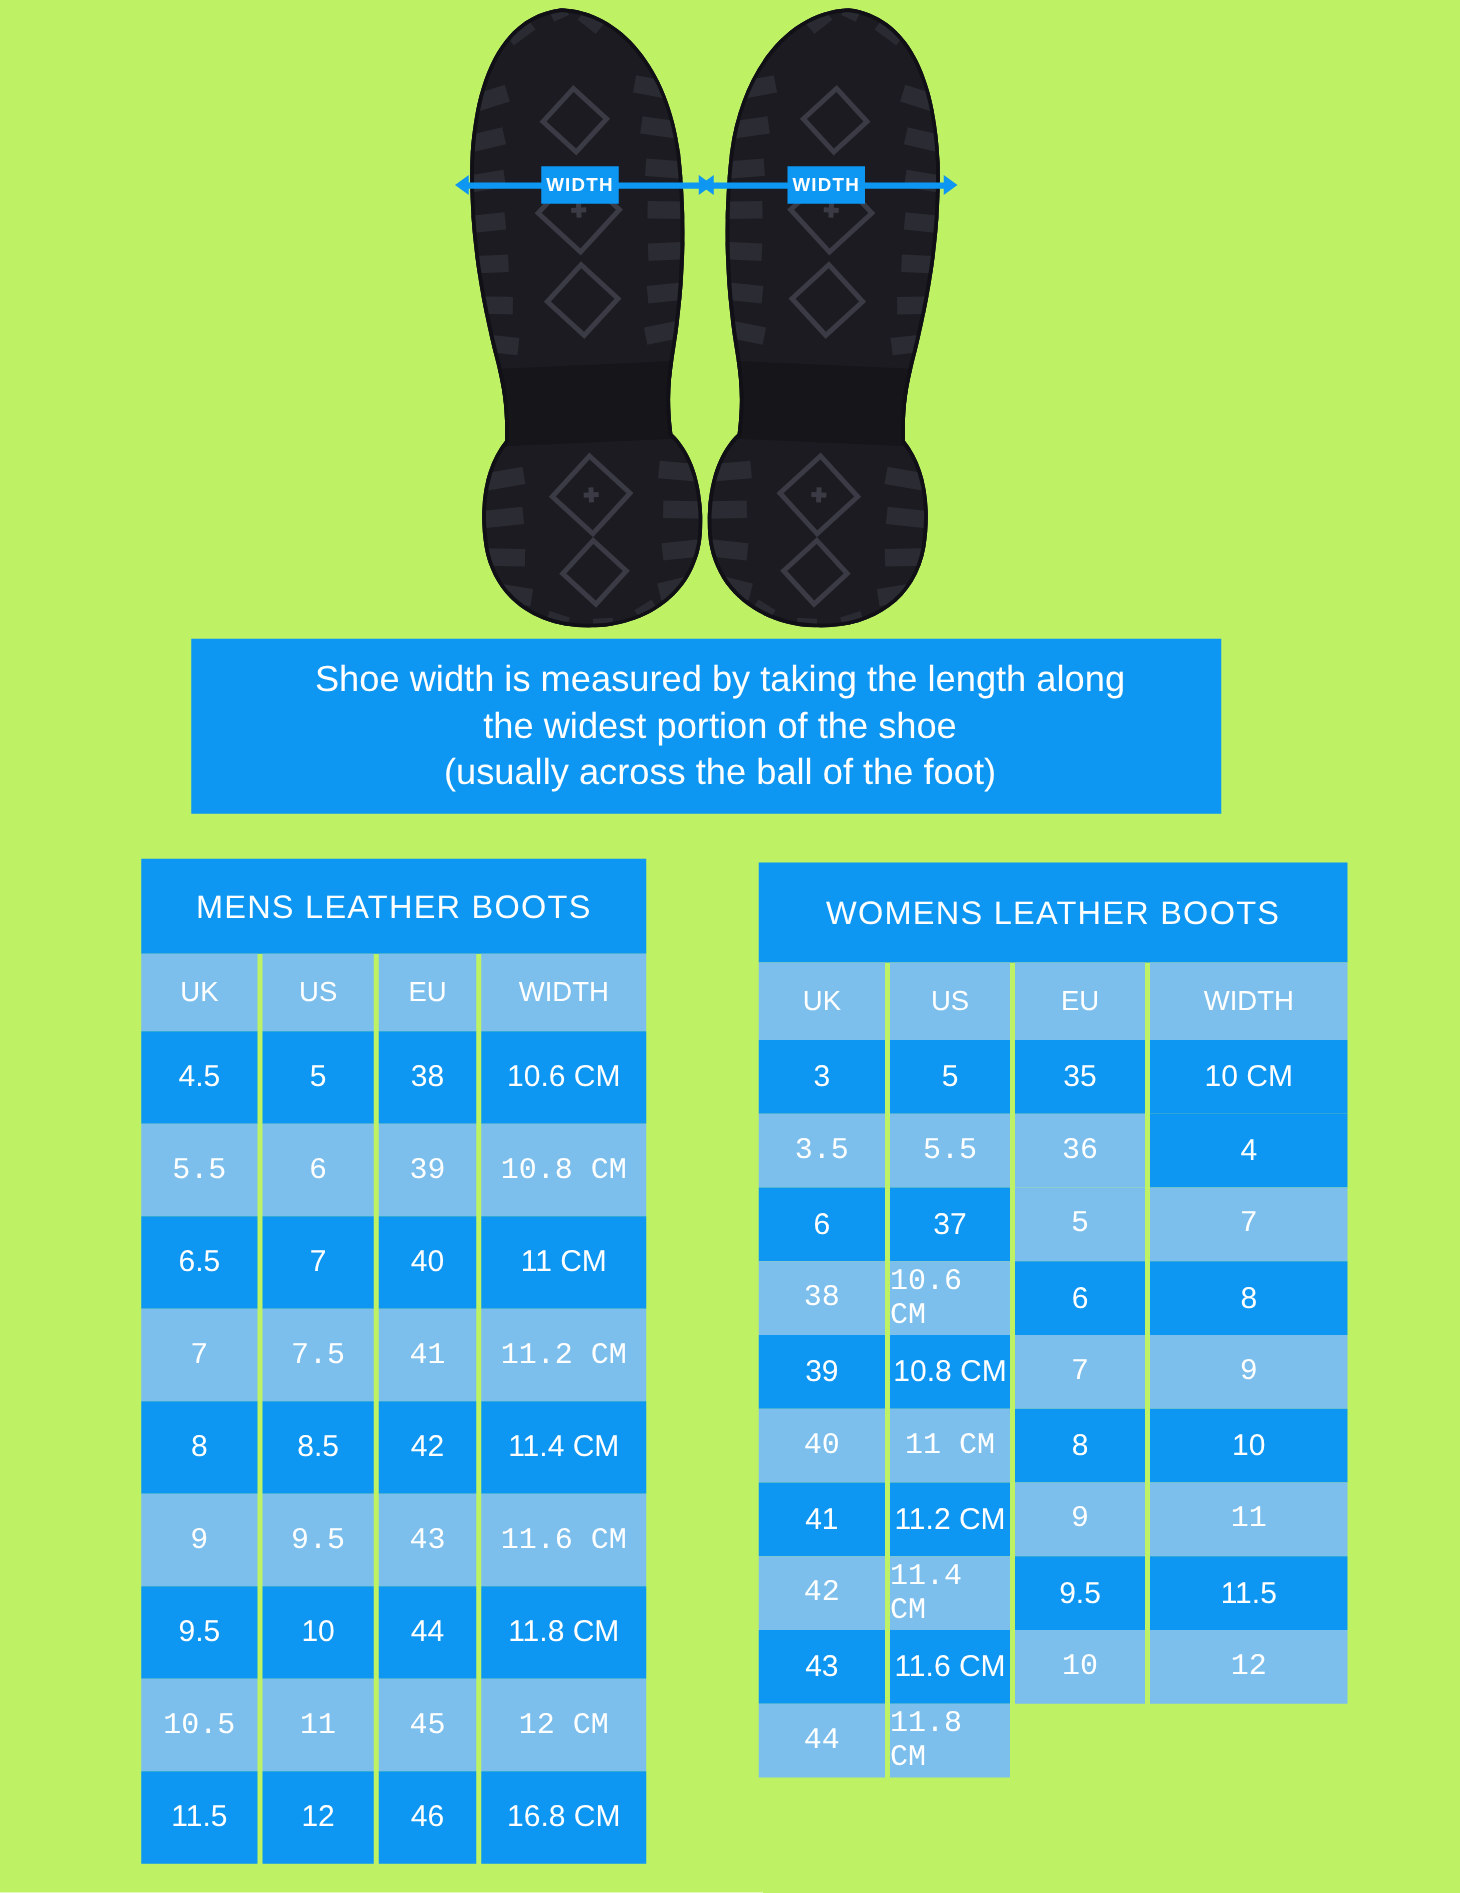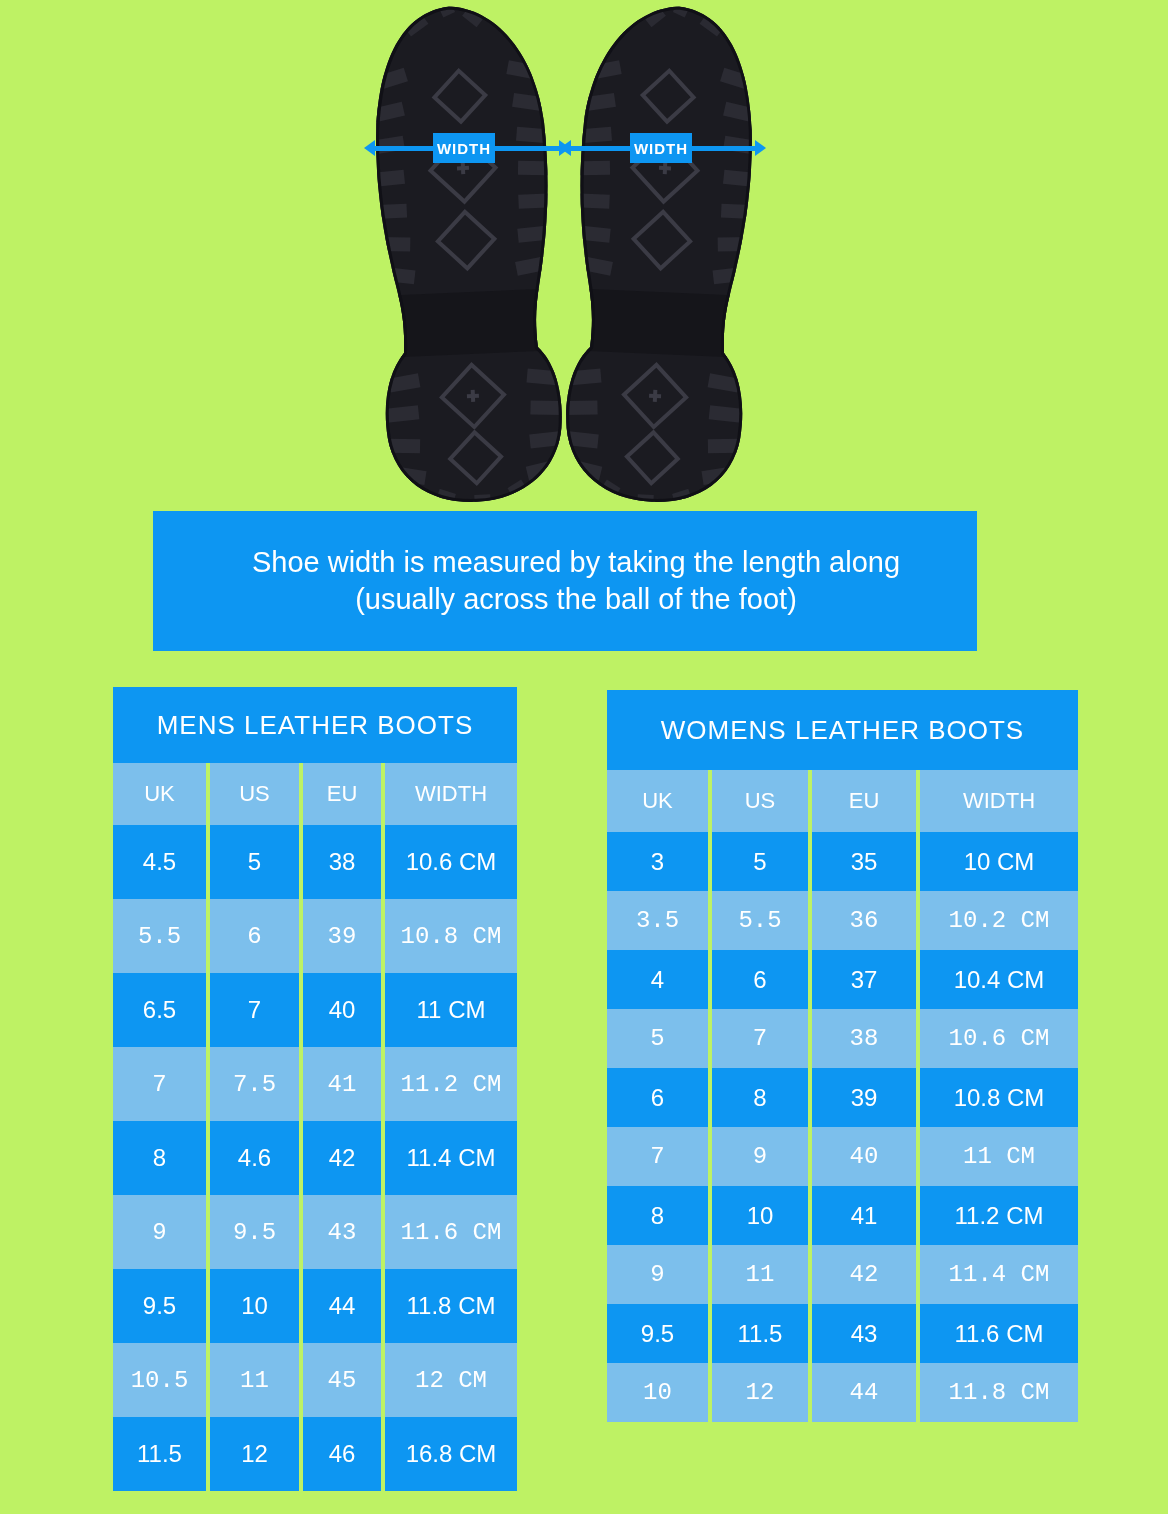--- a/index.html
+++ b/index.html
@@ -124,20 +124,21 @@
     <use href="#sole" transform="translate(432 0) scale(-1 1)"></use>
   </svg>
 
   <div class="width-arrow arrow-left"></div>
   <div class="width-arrow arrow-right"></div>
   <div class="width-tag tag-left">WIDTH</div>
   <div class="width-tag tag-right">WIDTH</div>
 
   <div class="info-box">
     <div>Shoe width is measured by taking the length along</div>
+    <div>the widest portion of the shoe</div>
     <div>(usually across the ball of the foot)</div>
   </div>
 
   <div class="size-table t-mens">
     <div class="table-title">MENS LEATHER BOOTS</div>
     <div class="table-grid">
         <div class="cell head">UK</div>
         <div class="cell head">US</div>
         <div class="cell head">EU</div>
         <div class="cell head">WIDTH</div>
@@ -151,21 +152,21 @@
         <div class="cell light">10.8 CM</div>
         <div class="cell dark">6.5</div>
         <div class="cell dark">7</div>
         <div class="cell dark">40</div>
         <div class="cell dark">11 CM</div>
         <div class="cell light">7</div>
         <div class="cell light">7.5</div>
         <div class="cell light">41</div>
         <div class="cell light">11.2 CM</div>
         <div class="cell dark">8</div>
-        <div class="cell dark">4.6</div>
+        <div class="cell dark">8.5</div>
         <div class="cell dark">42</div>
         <div class="cell dark">11.4 CM</div>
         <div class="cell light">9</div>
         <div class="cell light">9.5</div>
         <div class="cell light">43</div>
         <div class="cell light">11.6 CM</div>
         <div class="cell dark">9.5</div>
         <div class="cell dark">10</div>
         <div class="cell dark">44</div>
         <div class="cell dark">11.8 CM</div>
@@ -187,25 +188,23 @@
         <div class="cell head">US</div>
         <div class="cell head">EU</div>
         <div class="cell head">WIDTH</div>
         <div class="cell dark">3</div>
         <div class="cell dark">5</div>
         <div class="cell dark">35</div>
         <div class="cell dark">10 CM</div>
         <div class="cell light">3.5</div>
         <div class="cell light">5.5</div>
         <div class="cell light">36</div>
-        <div class="cell light">10.2 CM</div>
         <div class="cell dark">4</div>
         <div class="cell dark">6</div>
         <div class="cell dark">37</div>
-        <div class="cell dark">10.4 CM</div>
         <div class="cell light">5</div>
         <div class="cell light">7</div>
         <div class="cell light">38</div>
         <div class="cell light">10.6 CM</div>
         <div class="cell dark">6</div>
         <div class="cell dark">8</div>
         <div class="cell dark">39</div>
         <div class="cell dark">10.8 CM</div>
         <div class="cell light">7</div>
         <div class="cell light">9</div>

